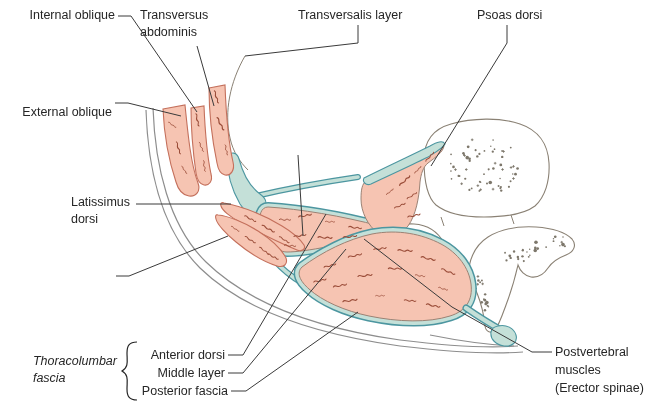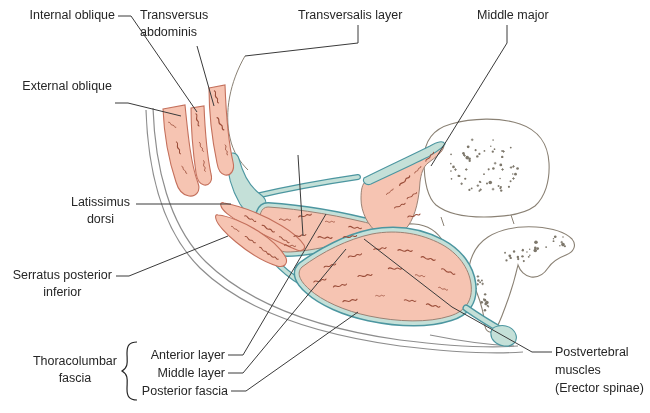--- a/index.html
+++ b/index.html
@@ -7,21 +7,21 @@
     position:relative;width:650px;height:413px;overflow:hidden;
     background:var(--background,#fff);
     font-family:"Liberation Sans", sans-serif;
   }
   #art{position:absolute;left:0;top:0;}
   .lbl{
     position:absolute;
     font-size:12.5px;line-height:17px;color:var(--label_color,#262626);
     white-space:pre-line;
   }
-  .r{text-align:center;padding-left:8px;}
+  .r{text-align:left;padding-left:8px;}
   .c{text-align:left;}
   .tight{line-height:18px;}
   
   .skin{fill:none;stroke:var(--skin_stroke);stroke-width:1.2;}
   .bone{fill:#ffffff;stroke:var(--bone_stroke);stroke-width:1.1;}
   .bone-line{fill:none;stroke:var(--bone_stroke);stroke-width:1;}
   .fasc-dark{fill:none;stroke:var(--fascia_stroke);stroke-linecap:round;}
   .fasc-lite{fill:none;stroke:var(--fascia_fill);stroke-linecap:round;}
   .fasc-fill{fill:var(--fascia_fill);stroke:var(--fascia_stroke);stroke-width:1.1;}
   .musc{fill:var(--muscle_fill);stroke:var(--muscle_stroke);stroke-width:1;}
@@ -299,27 +299,25 @@
     <polyline class="leader" points="552,352 532,352 452,307 364,239"></polyline>
   </g>
 
   <path class="brace" d="M 137,342 C 129,342 127,346 127,353 C 127,361 129,367 122,371 C 129,375 127,381 127,389 C 127,396 129,400 137,400"></path>
 </svg>
 
   <div class="lbl r" style="right:535px;top:7px;">Internal oblique</div>
   <div class="lbl c" style="left:140px;top:7px;width:112px;">Transversus
 abdominis</div>
   <div class="lbl" style="left:298px;top:7px;">Transversalis layer</div>
-  <div class="lbl" style="left:477px;top:7px;">Middle major</div>
-  <div class="lbl r" style="right:538px;top:78px;">External oblique</div>
+  <div class="lbl" style="left:477px;top:7px;">Psoas dorsi</div>
+  <div class="lbl r" style="right:538px;top:104px;">External oblique</div>
   <div class="lbl r" style="right:520px;top:194px;">Latissimus
 dorsi</div>
-  <div class="lbl r" style="right:538px;top:267px;">Serratus posterior
-inferior</div>
-  <div class="lbl r" style="right:533px;top:353px;">Thoracolumbar
+  <div class="lbl r" style="right:533px;top:353px;font-style:italic;">Thoracolumbar
 fascia</div>
-  <div class="lbl r" style="right:425px;top:347px;">Anterior layer</div>
+  <div class="lbl r" style="right:425px;top:347px;">Anterior dorsi</div>
   <div class="lbl r" style="right:425px;top:365px;">Middle layer</div>
   <div class="lbl r" style="right:422px;top:383px;">Posterior fascia</div>
   <div class="lbl tight" style="left:555px;top:343px;width:100px;">Postvertebral
 muscles
 (Erector spinae)</div>
 </div>
 
 </body></html>

